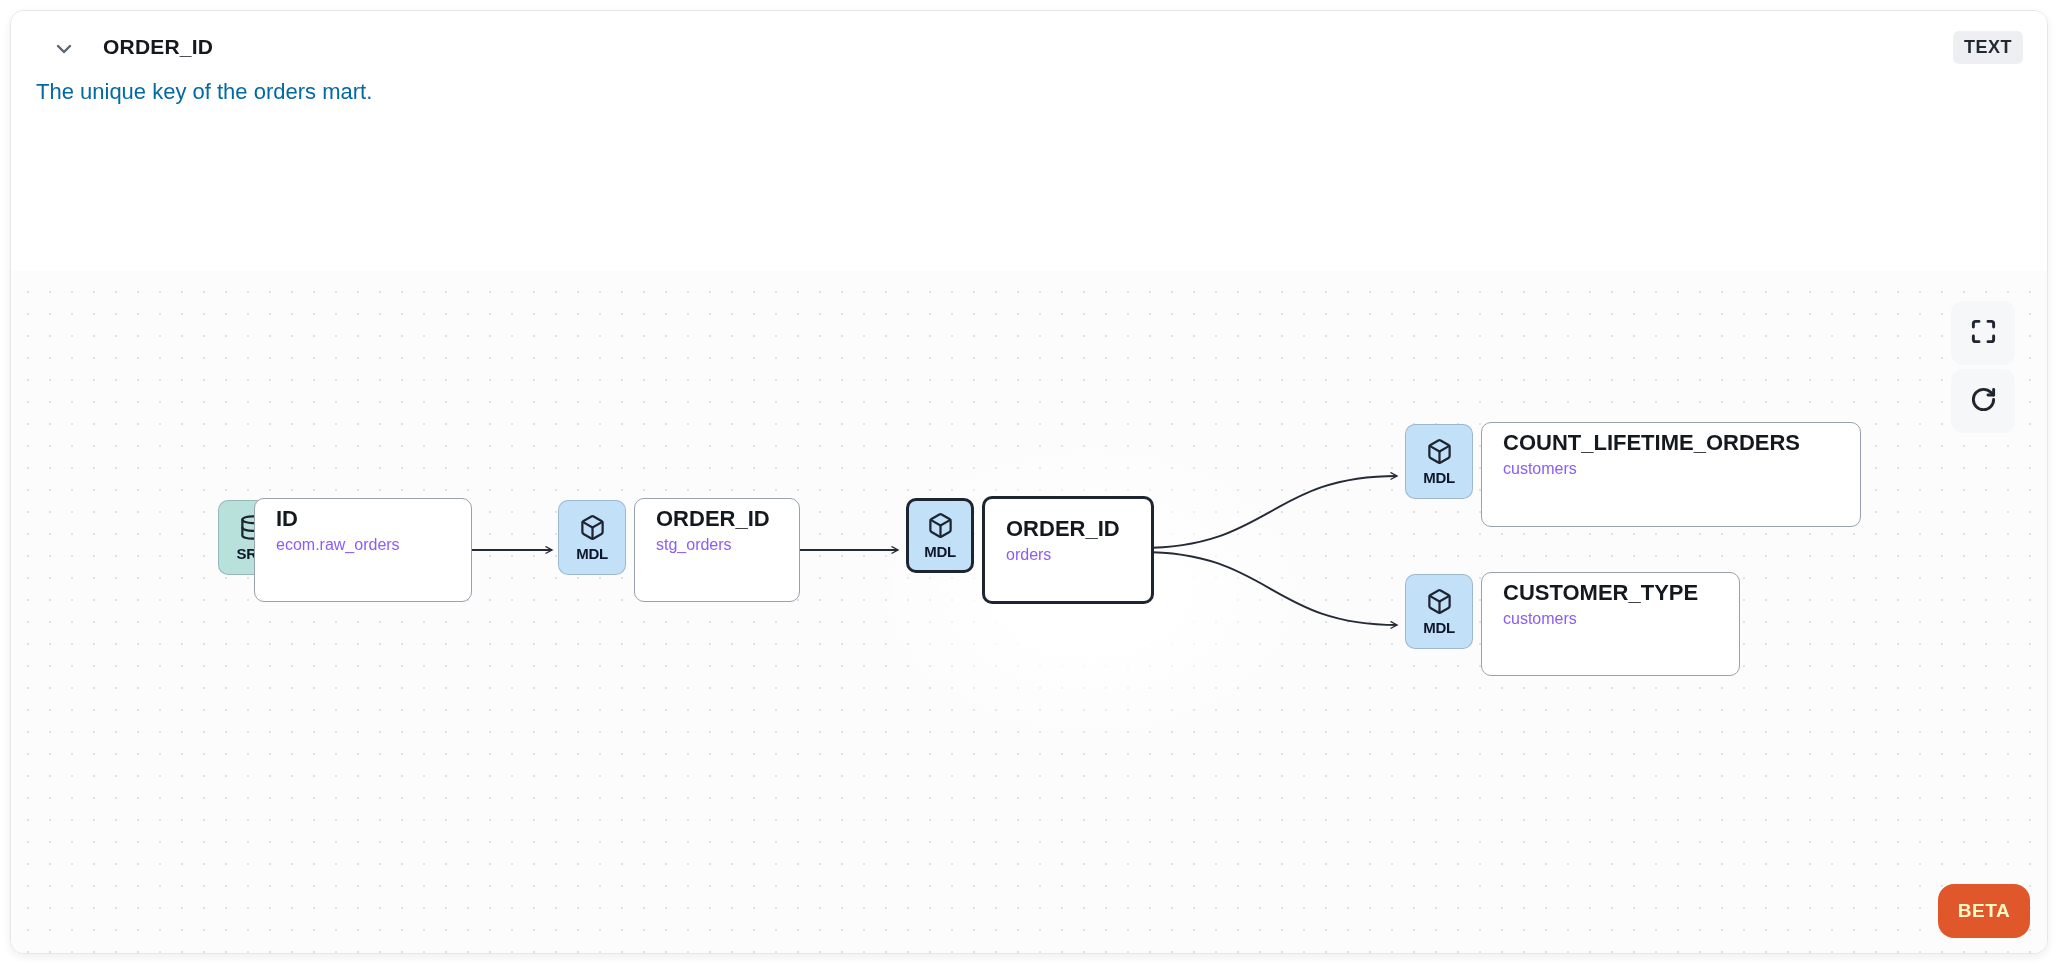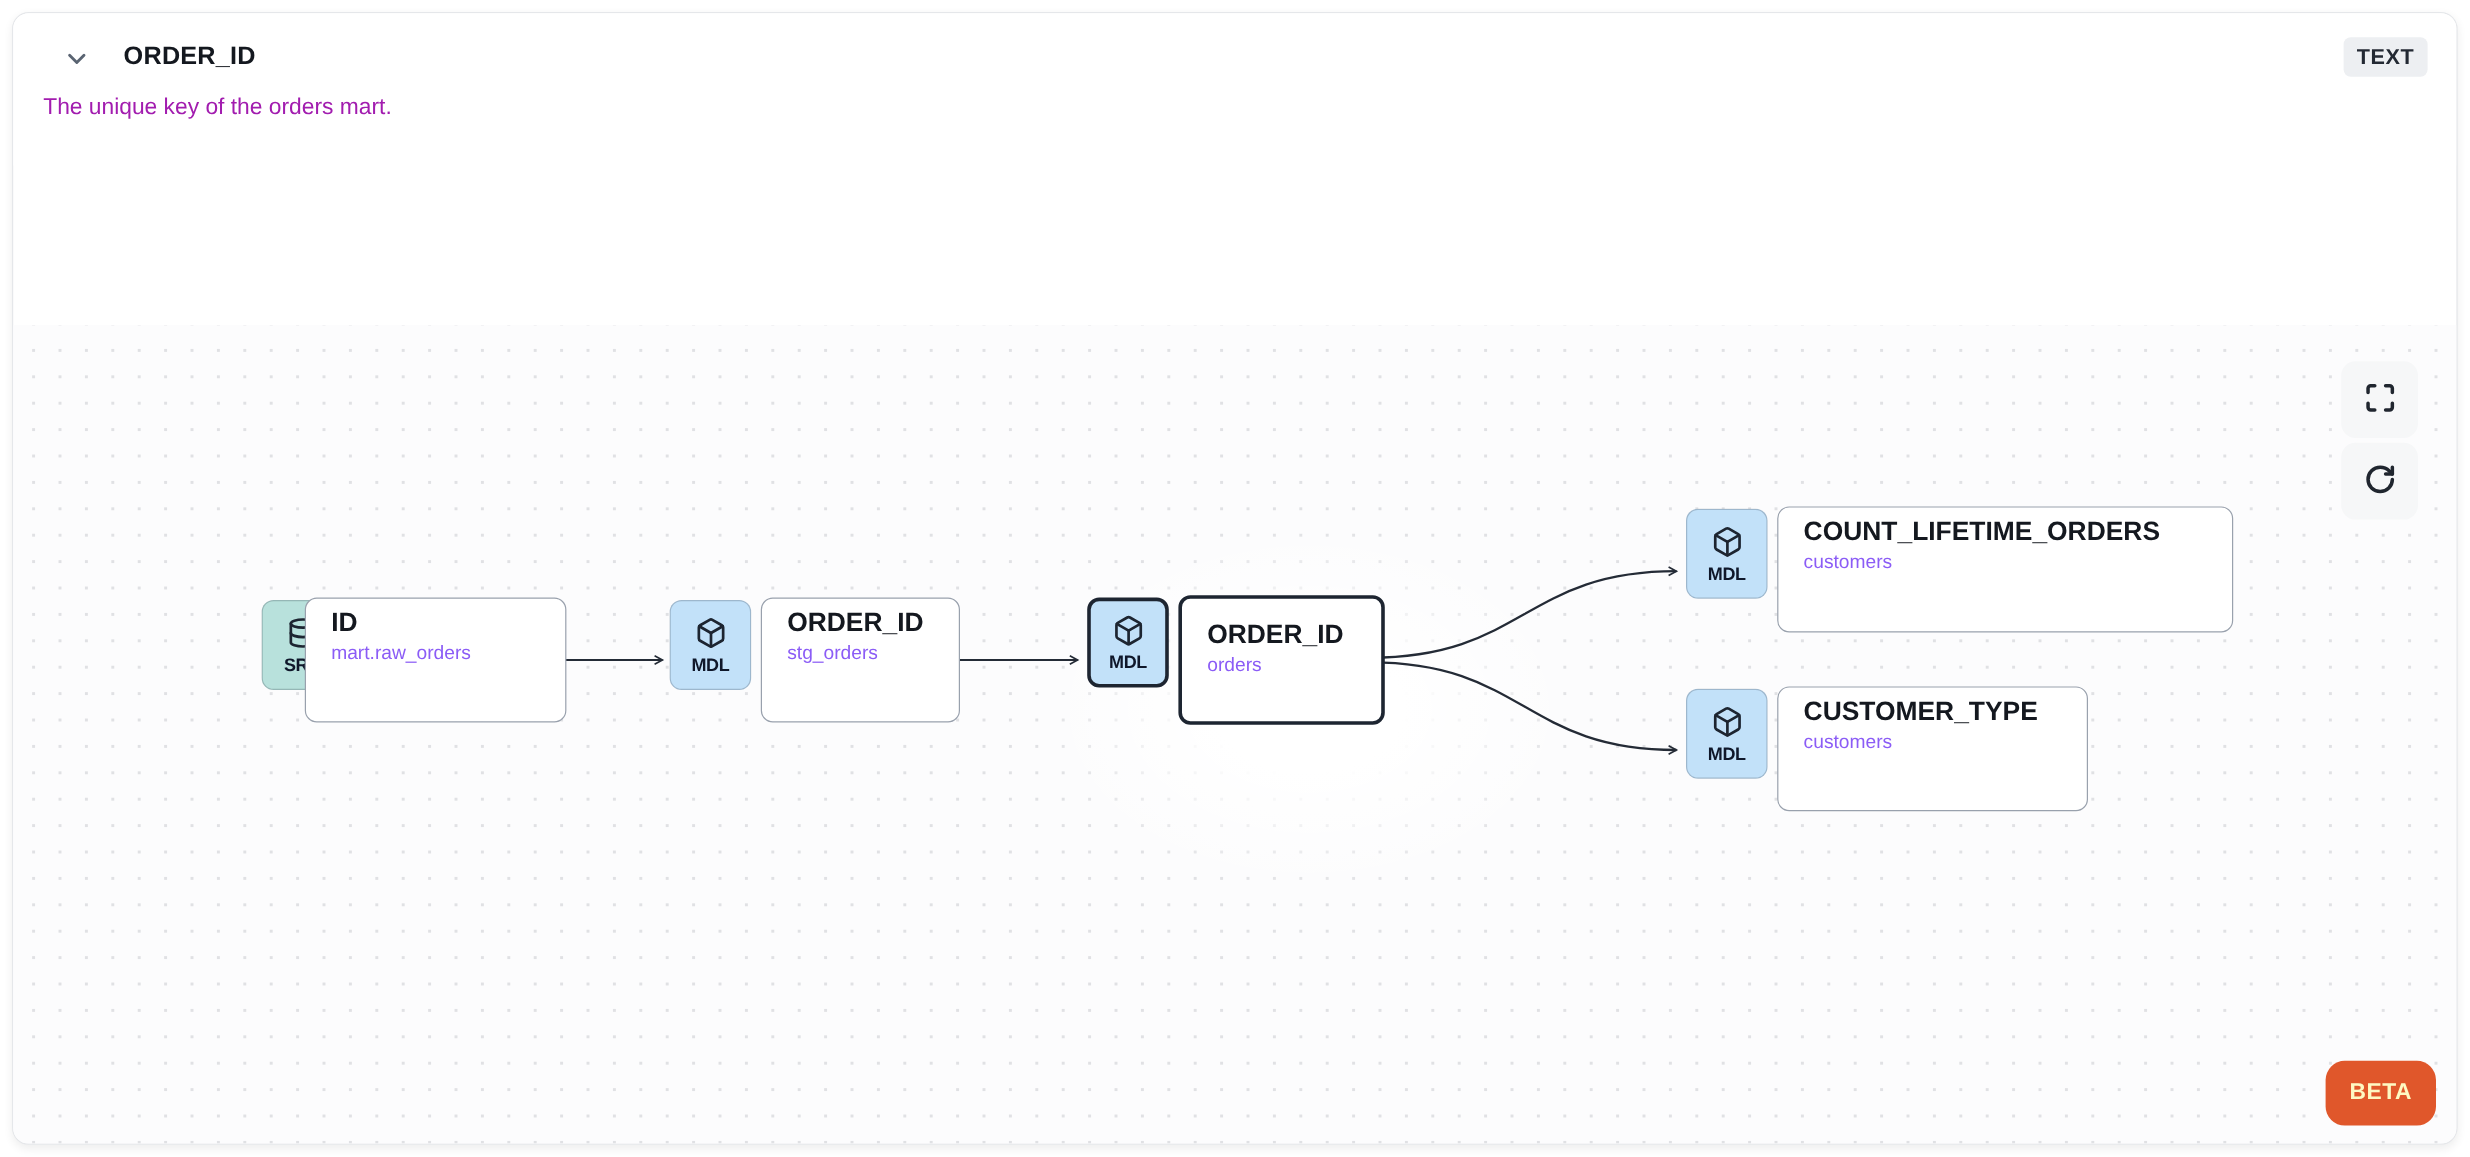--- a/index.html
+++ b/index.html
@@ -9,21 +9,21 @@
     position:absolute; left:10px; top:10px; width:2038px; height:944px;
     background:#fff; border:1px solid #e5e7ea; border-radius:14px;
     box-shadow:0 3px 8px rgba(0,0,0,.07); overflow:hidden;
   }
 
   
   .hdr{ position:absolute; left:0; top:0; width:100%; height:127px; background:#fff; }
   .chevron-btn{ position:absolute; left:40px; top:26px; width:26px; height:26px; border:none; background:transparent; cursor:pointer; color:#5a6472; }
   .hdr-title{ position:absolute; left:92px; top:24px; font-size:21px; font-weight:700; color:#14181f; letter-spacing:.2px; }
   .type-badge{ position:absolute; right:24px; top:20px; background:#edeff2; color:#232933; font-size:18px; font-weight:700; letter-spacing:.5px; padding:6px 11px; border-radius:6px; }
-  .hdr-desc{ position:absolute; left:25px; top:68px; font-size:19px; color:#a21caf; }
+  .hdr-desc{ position:absolute; left:25px; top:68px; font-size:22px; color:#0369a1; }
 
   
   .tests{ position:absolute; left:0; top:127px; width:100%; height:133px; background:#f7f8f9; border-bottom:1px solid #e8eaec; }
   .test-row{ position:absolute; left:33px; height:30px; display:flex; align-items:center; gap:13px; }
   .test-row.r0{ top:21px; } .test-row.r1{ top:76px; }
   .check-badge{ width:23px; height:23px; border-radius:50%; background:#4b9e71; display:flex; align-items:center; justify-content:center; color:#fff; flex:0 0 auto; }
   .test-link{ font-size:17px; font-weight:600; color:#2d6157; text-decoration:underline; text-underline-offset:3px; cursor:pointer; }
 
   
   .canvas{
@@ -108,21 +108,21 @@
           <svg width="27" height="27" viewBox="0 0 24 24" fill="none" stroke="#1d2531" stroke-width="2" stroke-linecap="round" stroke-linejoin="round">
               <ellipse cx="12" cy="5" rx="9" ry="3"></ellipse>
               <path d="M3 5v14a9 3 0 0 0 18 0V5"></path>
               <path d="M3 12a9 3 0 0 0 18 0"></path>
             </svg>
         </span>
         <span class="chip-label">SRC</span>
       </div>
       <div class="ncard">
         <div class="ntitle">ID</div>
-        <div class="nsub">mart.raw_orders</div>
+        <div class="nsub">ecom.raw_orders</div>
       </div>
     </div>
 
     <div class="node n1">
       <div class="chip mdl">
         <span>
           <svg width="27" height="27" viewBox="0 0 24 24" fill="none" stroke="#1d2531" stroke-width="2" stroke-linecap="round" stroke-linejoin="round">
               <path d="M21 8a2 2 0 0 0-1-1.73l-7-4a2 2 0 0 0-2 0l-7 4A2 2 0 0 0 3 8v8a2 2 0 0 0 1 1.73l7 4a2 2 0 0 0 2 0l7-4A2 2 0 0 0 21 16Z"></path>
               <polyline points="3.29 7 12 12 20.71 7"></polyline>
               <line x1="12" y1="22" x2="12" y2="12"></line>

